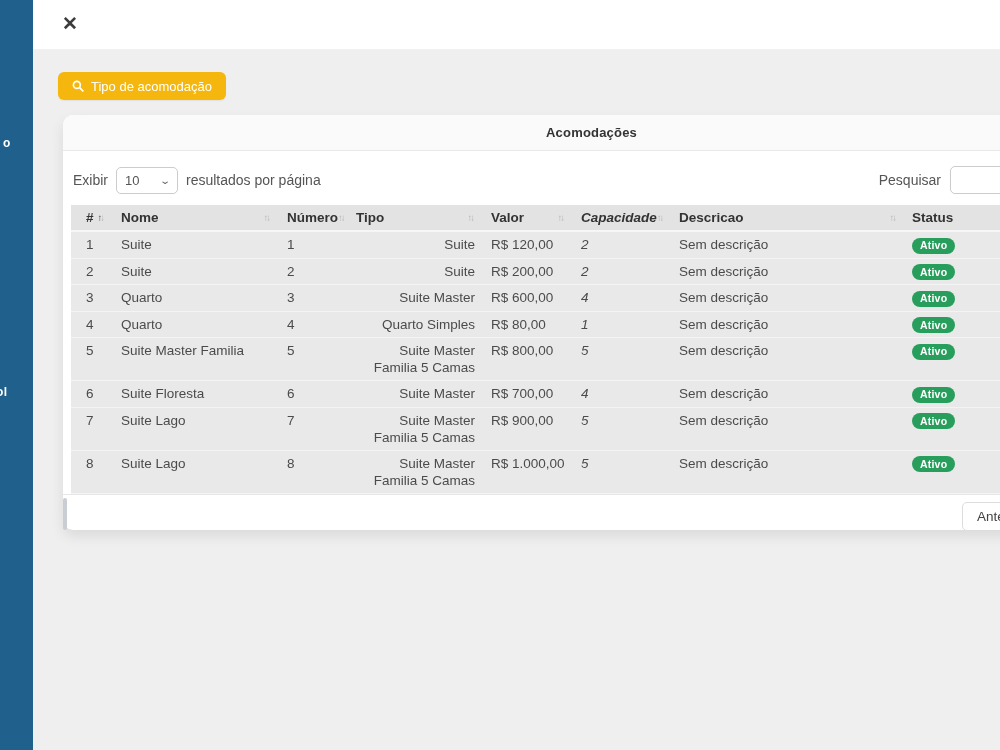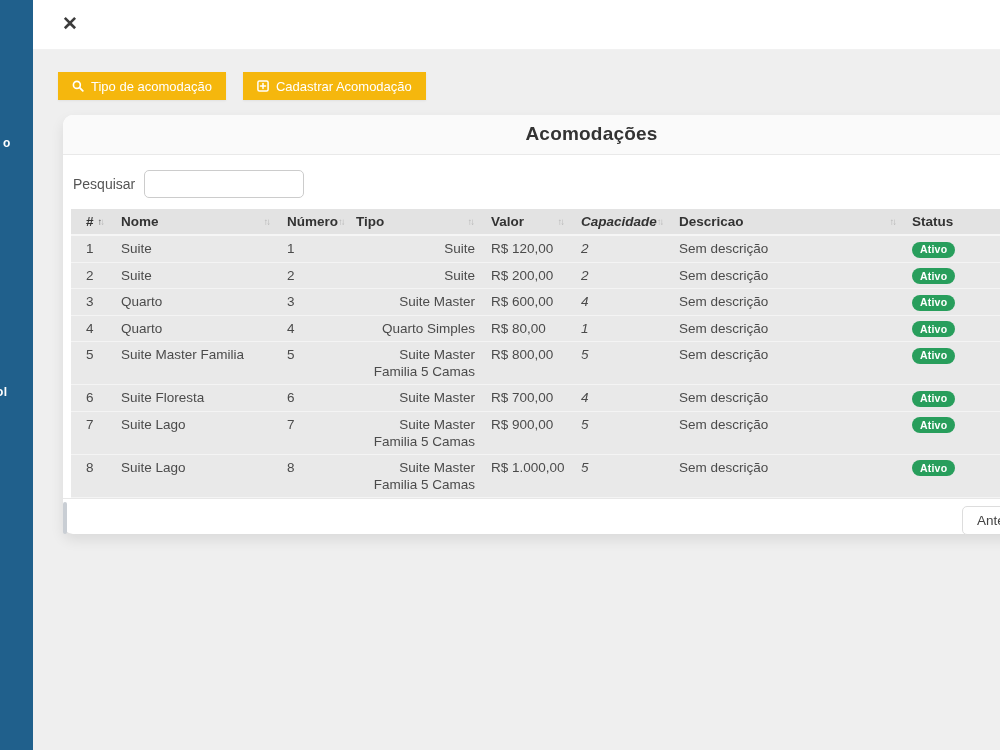--- a/index.html
+++ b/index.html
@@ -32,39 +32,39 @@
     position:absolute; left:29px; top:13px; font-size:19px; line-height:22px;
     color:#3c3c3c; font-weight:700; cursor:pointer;
   }
 
   
   .content { position:absolute; left:33px; top:50px; right:0; bottom:0; background:#efefef; }
 
   .toolbar { padding:22px 0 0 25px; display:flex; gap:17px; }
   .btn-warning {
     display:inline-flex; align-items:center; gap:7px;
-    background:#f5b70d; color:#ffffff; border:none; border-radius:0;
+    background:#f5b70d; color:#ffffff; border:none; border-radius:6px;
     height:28px; padding:0 14px; font-size:13px; font-weight:500;
     font-family:"Liberation Sans", sans-serif; cursor:pointer;
     box-shadow:0 1px 2px rgba(0,0,0,0.06);
   }
   .btn-warning svg { display:block; }
 
   
   .card {
     position:absolute; left:30px; top:65px; width:1057px;
     background:#ffffff; border-radius:10px;
     box-shadow:0 6px 14px rgba(0,0,0,0.09);
   }
   .card-header {
     background:#fafafa; border-bottom:1px solid #e9e9e9;
     border-radius:10px 10px 0 0;
     padding:8px 0 9px 0; text-align:center;
   }
-  .card-title { font-size:19px; font-weight:700; color:#333333; letter-spacing:0.2px; }
+  .card-title { font-size:13px; font-weight:700; color:#333333; letter-spacing:0.2px; }
 
   .controls {
     display:flex; justify-content:space-between; align-items:center;
     padding:15px 10px 11px 10px; font-size:14px; color:#555555;
   }
   .length-ctl { display:flex; align-items:center; gap:8px; }
   .select-box {
     display:inline-flex; align-items:center; justify-content:space-between;
     width:62px; height:27px; border:1px solid #cccccc; border-radius:5px;
     background:#ffffff; padding:0 8px; font-size:13px; color:#555555; cursor:pointer;
@@ -141,38 +141,36 @@
   <div class="toolbar">
     <button class="btn-warning">
       <span>
         <svg width="12" height="12" viewBox="0 0 16 16" fill="none">
           <circle cx="6.5" cy="6.5" r="4.6" stroke="#ffffff" stroke-width="2.2"></circle>
           <line x1="10.2" y1="10.2" x2="14.4" y2="14.4" stroke="#ffffff" stroke-width="2.4" stroke-linecap="round"></line>
         </svg>
       </span>
       <span>Tipo de acomodação</span>
     </button>
-    <button class="btn-warning">
-      <span>
-        <svg width="12" height="12" viewBox="0 0 16 16" fill="none">
-          <rect x="1.2" y="1.2" width="13.6" height="13.6" rx="2" stroke="#ffffff" stroke-width="2"></rect>
-          <line x1="8" y1="4.6" x2="8" y2="11.4" stroke="#ffffff" stroke-width="2" stroke-linecap="round"></line>
-          <line x1="4.6" y1="8" x2="11.4" y2="8" stroke="#ffffff" stroke-width="2" stroke-linecap="round"></line>
-        </svg>
-      </span>
-      <span>Cadastrar Acomodação</span>
-    </button>
   </div>
 
   <div class="card">
     <div class="card-header">
       <span class="card-title">Acomodações</span>
     </div>
 
     <div class="controls">
+      <div class="length-ctl">
+        <span>Exibir</span>
+        <span class="select-box">
+          <span>10</span>
+          <span class="chev">⌄</span>
+        </span>
+        <span>resultados por página</span>
+      </div>
       <div class="search-ctl">
         <span>Pesquisar</span>
         <input type="text" value="" style="">
       </div>
     </div>
 
     <div class="table-wrap">
       <table>
         <thead>
           <tr id="head-row">

